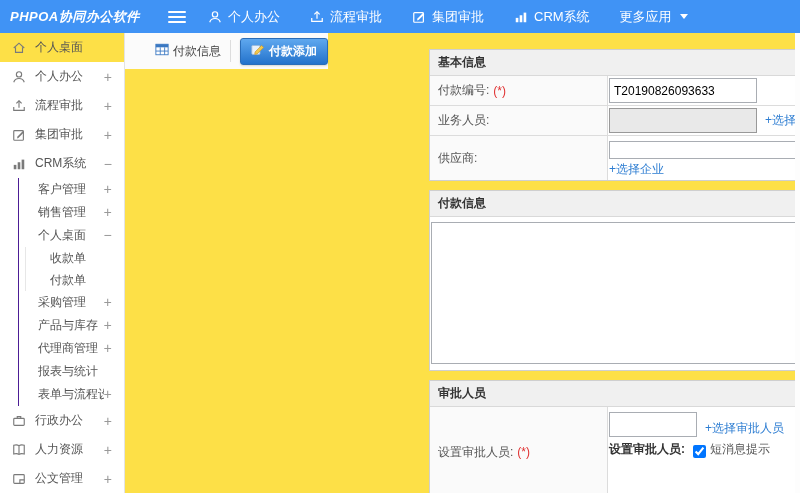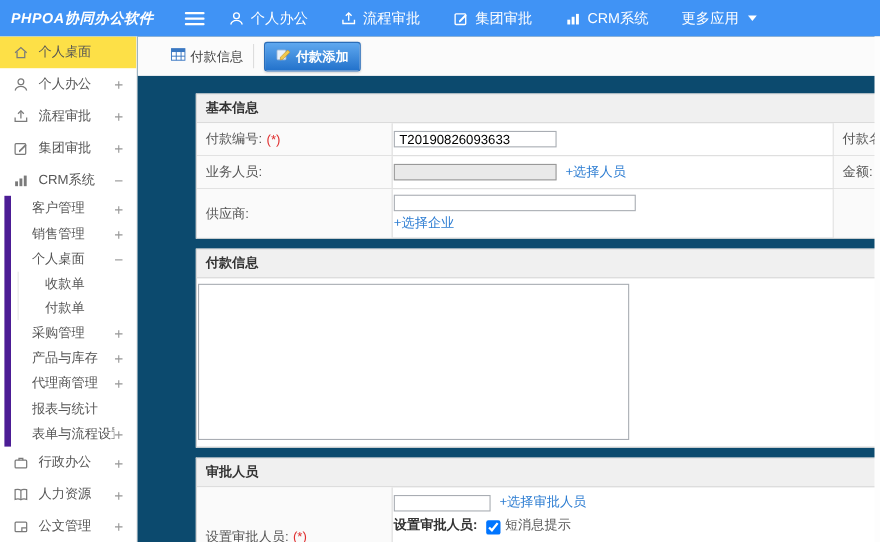--- a/index.html
+++ b/index.html
@@ -18,47 +18,47 @@
   
   .app-body { display:flex; height:460px; }
 
   
   .sidebar { width:125px; background:#fff; border-right:1px solid #e3e3e3; font-size:12px; color:#555; overflow:hidden; flex:none; }
   .side-item { height:29px; display:flex; align-items:center; padding:0 12px; cursor:pointer; white-space:nowrap; }
   .side-item.selected { background:#fde047; }
   .side-item .s-icon { width:15px; margin-right:8px; color:#7a7a7a; flex:none; display:flex; }
   .side-item .s-label { flex:1; overflow:hidden; }
   .side-item .expander { color:#999; font-size:14px; line-height:1; }
-  .submenu { margin-left:4px; border-left:6px solid #4c1d95; }
+  .submenu { margin-left:18px; border-left:1px solid #4c1d95;font-family:Liberation Mono, monospace; }
   .submenu .side-item { height:23px; padding-left:19px; }
   .subsub { margin-left:6px; border-left:1px solid #e7e7e7; }
   .subsub .side-item { height:22px; padding-left:24px; }
 
   
-  .main { flex:1; display:flex; flex-direction:column; overflow:hidden; background:#0c4a6e; }
+  .main { flex:1; display:flex; flex-direction:row; overflow:hidden; background:#fde047;gap:48px; }
   .tabbar { height:36px; background:#fbfbfb; display:flex; align-items:center; padding-left:30px; flex:none; }
   .tab-plain { display:flex; align-items:center; gap:4px; font-size:12px; color:#444; cursor:pointer; }
   .tab-sep { width:1px; height:22px; background:#ddd; margin:0 9px; }
   .tab-active { display:flex; align-items:center; gap:5px; font-size:12px; color:#fff; font-weight:bold;
     background:linear-gradient(#5fa8ef,#2372cb); border:1px solid #2a6db8; border-radius:3px; padding:4px 10px; cursor:pointer;
     box-shadow:0 1px 2px rgba(0,0,0,.15); }
 
   .content { flex:1; padding:16px 0 0 53px; overflow:hidden; }
 
   .form-sec { width:974px; background:#fff; border:1px solid #cfcfcf; margin-bottom:9px; }
   .sec-header { height:26px; line-height:25px; background:#f0f0f0; border-bottom:1px solid #d9d9d9; font-weight:bold; font-size:12px; color:#333; padding-left:8px; }
   .frow { display:flex; border-bottom:1px solid #dcdcdc; font-size:12px; color:#555; }
   .frow:last-child { border-bottom:none; }
   .cl1 { width:178px; flex:none; background:#fafafa; border-right:1px solid #dcdcdc; display:flex; align-items:center; padding-left:8px; }
   .cf1 { width:401px; flex:none; border-right:1px solid #dcdcdc; display:flex; align-items:center; padding:3px 8px 3px 1px; }
   .cl2 { width:235px; flex:none; background:#fafafa; border-right:1px solid #dcdcdc; display:flex; align-items:center; padding-left:8px; }
   .req { color:#e03131; margin-left:4px; }
   .lnk { color:#2d7dd2; text-decoration:none; margin-left:8px; cursor:pointer; white-space:nowrap; }
 
-  input[type=text] { height:15px; border:1px solid #a9adb3; font-size:12px; padding:1px 4px; font-family:inherit; background:#fff; }
+  input[type=text] { height:25px; border:1px solid #a9adb3; font-size:12px; padding:1px 4px; font-family:inherit; background:#fff; }
   input[type=text]:disabled { background:#e9e9e9; border-color:#999; }
   .inp-no { width:148px; }
   .inp-staff { width:148px; }
   .inp-supplier { width:220px; }
   .inp-approver { width:88px; }
   textarea { width:392px; height:142px; border:1px solid #a9adb3; resize:none; font-family:inherit; font-size:12px; padding:2px 4px; }
 
   .row-supplier .cf1 { flex-direction:column; align-items:flex-start; padding-top:5px; padding-bottom:4px; gap:2px; }
   .row-supplier .lnk { margin-left:0; }
 

